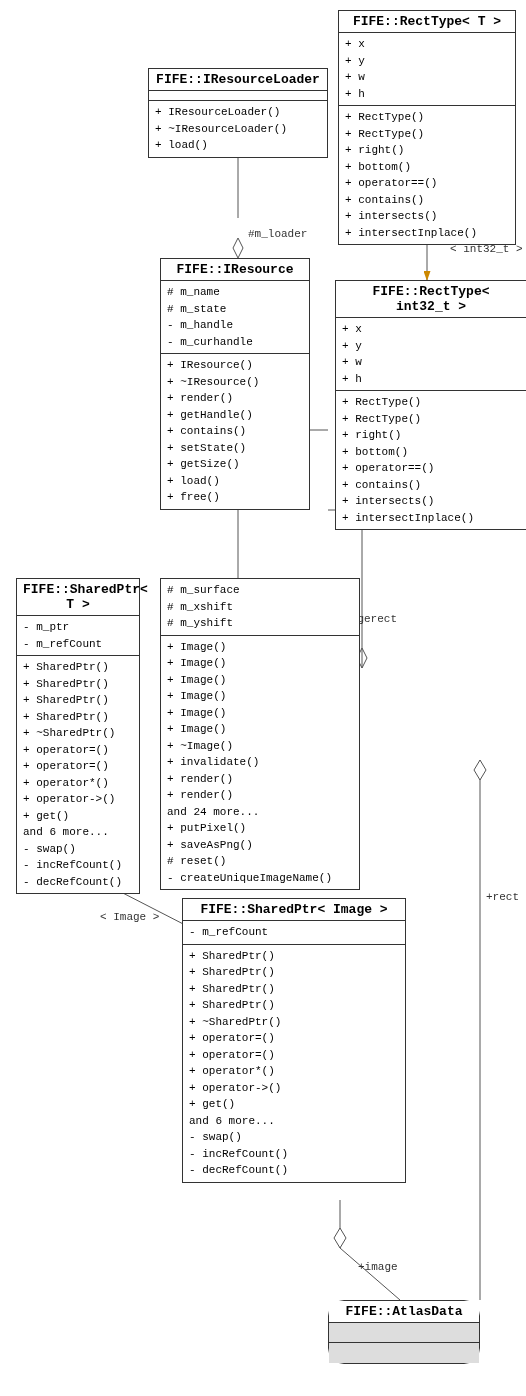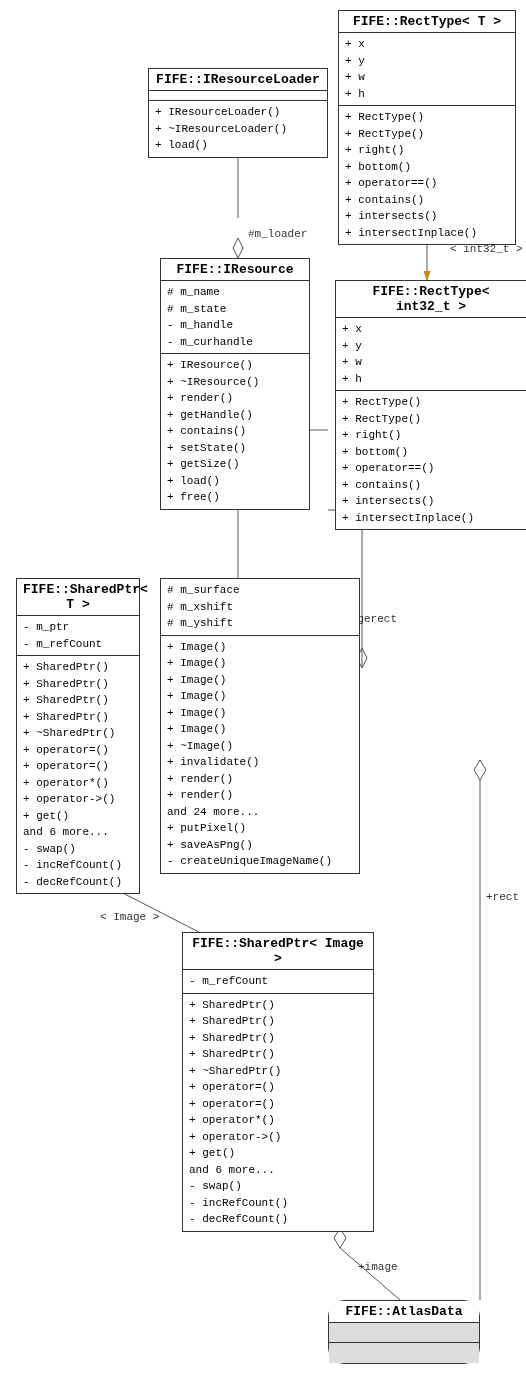--- a/index.html
+++ b/index.html
@@ -229,25 +229,26 @@
       <div>+ Image()</div>
       <div>+ Image()</div>
       <div>+ Image()</div>
       <div>+ ~Image()</div>
       <div>+ invalidate()</div>
       <div>+ render()</div>
       <div>+ render()</div>
       <div>and 24 more...</div>
       <div>+ putPixel()</div>
       <div>+ saveAsPng()</div>
+      <div># reset()</div>
       <div>- createUniqueImageName()</div>
     </div>
   </div>
 
-  <div class="uml-box" style="left:182px; top:932px; width:192px;">
+  <div class="uml-box" style="left:182px; top:898px; width:224px;">
     <div class="box-header">FIFE::SharedPtr&lt; Image &gt;</div>
     <div class="box-section">
       <div>- m_refCount</div>
     </div>
     <div class="box-section">
       <div>+ SharedPtr()</div>
       <div>+ SharedPtr()</div>
       <div>+ SharedPtr()</div>
       <div>+ SharedPtr()</div>
       <div>+ ~SharedPtr()</div>

